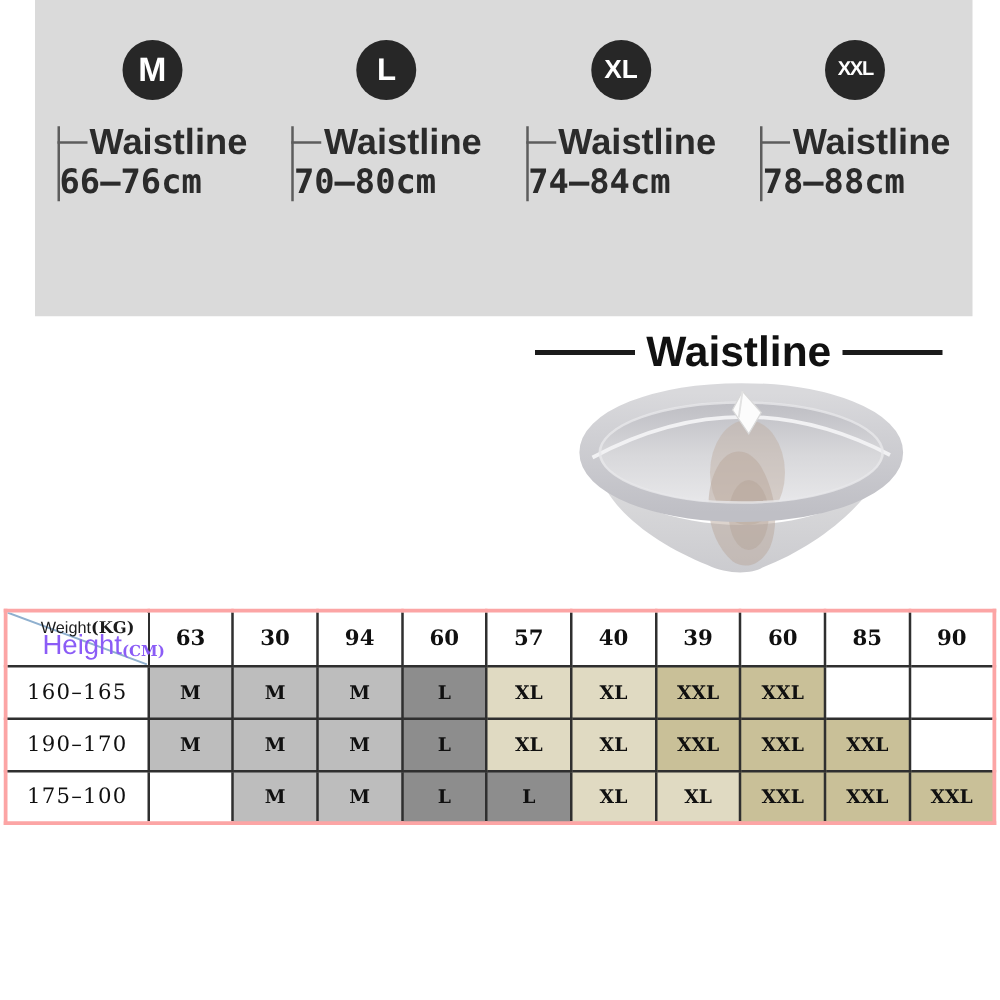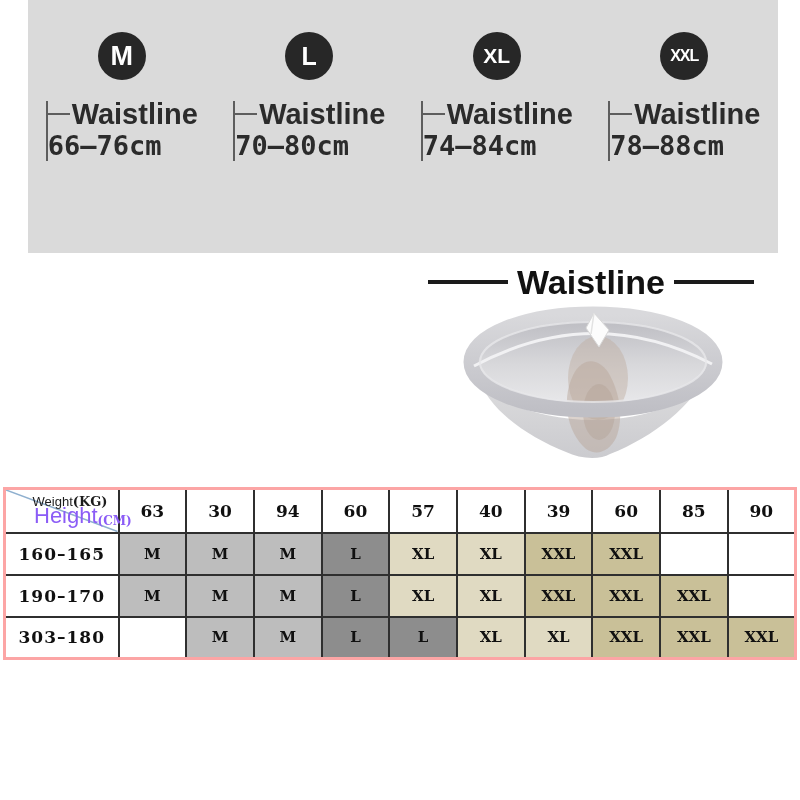--- a/index.html
+++ b/index.html
@@ -54,21 +54,21 @@
     font-family:"DejaVu Serif","Liberation Serif",serif;
   }
   .size-table th,.size-table td{
     border:2px solid #2f2f2f;text-align:center;vertical-align:middle;
     padding:0;color:#101010;
   }
   .size-table thead tr{height:44px;}
   .size-table tbody tr{height:42px;}
   .size-table thead th{font-size:17px;font-weight:700;background:#fff;}
   .size-table tbody th.rowlabel{
-    font-size:17px;font-weight:700;background:#fff;letter-spacing:1px;
+    font-size:17px;font-weight:400;background:#fff;letter-spacing:1px;
   }
   .size-table td{font-size:15px;font-weight:700;}
   th.corner{position:relative;background:#fff;}
   th.corner .diag{position:absolute;left:0;top:0;width:100%;height:100%;}
   .corner-top{
     position:absolute;top:4px;right:10px;font-weight:400;
     font-family:"Liberation Sans",sans-serif;font-size:13px;color:#1c1c1c;
   }
   .corner-top .unit{font-family:"DejaVu Serif",serif;font-weight:700;font-size:13px;}
   .corner-bottom{
@@ -213,21 +213,21 @@
           <td style="background: rgb(189, 189, 189);">M</td>
           <td style="background: rgb(141, 141, 141);">L</td>
           <td style="background: rgb(224, 218, 194);">XL</td>
           <td style="background: rgb(224, 218, 194);">XL</td>
           <td style="background: rgb(201, 192, 152);">XXL</td>
           <td style="background: rgb(201, 192, 152);">XXL</td>
           <td style="background: rgb(201, 192, 152);">XXL</td>
           <td></td>
         </tr>
         <tr>
-          <th class="rowlabel">303–180</th>
+          <th class="rowlabel">175–100</th>
           <td></td>
           <td style="background: rgb(189, 189, 189);">M</td>
           <td style="background: rgb(189, 189, 189);">M</td>
           <td style="background: rgb(141, 141, 141);">L</td>
           <td style="background: rgb(141, 141, 141);">L</td>
           <td style="background: rgb(224, 218, 194);">XL</td>
           <td style="background: rgb(224, 218, 194);">XL</td>
           <td style="background: rgb(201, 192, 152);">XXL</td>
           <td style="background: rgb(201, 192, 152);">XXL</td>
           <td style="background: rgb(201, 192, 152);">XXL</td>

